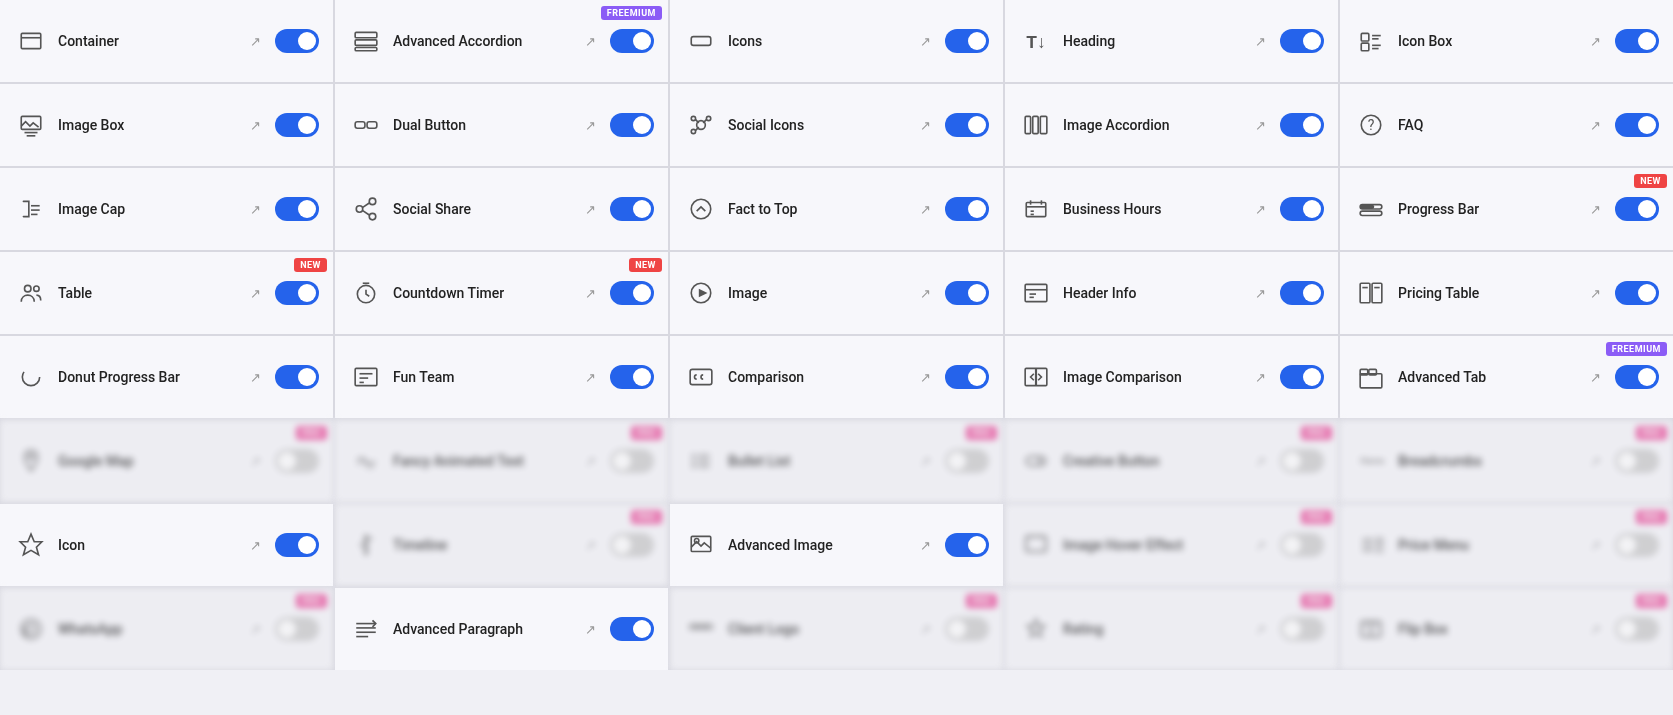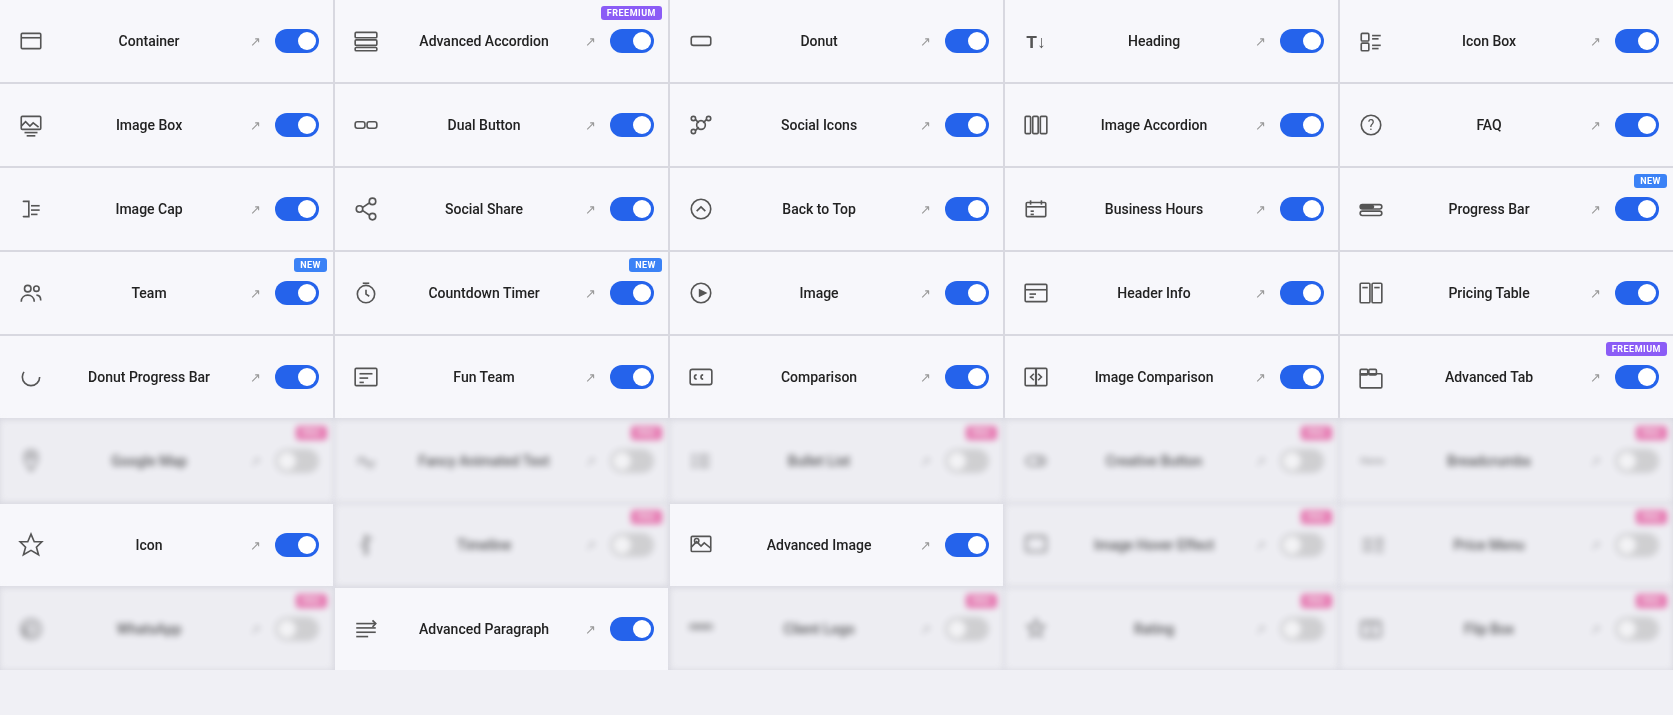--- a/index.html
+++ b/index.html
@@ -42,21 +42,20 @@
       height: 26px;
       stroke: #555;
       fill: none;
       stroke-width: 1.5;
     }
     .cell-label {
       flex: 1;
       font-size: 14px;
       font-weight: 500;
       color: #222;
-      text-align: center;
     }
     .cell-arrow {
       color: #999;
       font-size: 13px;
       cursor: pointer;
       margin-right: 4px;
     }
     
     .toggle {
       width: 44px;
@@ -86,21 +85,21 @@
       top: 6px;
       right: 6px;
       padding: 2px 6px;
       font-size: 9px;
       font-weight: 700;
       border-radius: 3px;
       letter-spacing: 0.5px;
       text-transform: uppercase;
       z-index: 2;
     }
-    .badge-new { background: #3b82f6; color: white; }
+    .badge-new { background: #ef4444; color: white; }
     .badge-freemium { background: #8b5cf6; color: white; }
     .badge-pro { background: #ec4899; color: white; }
   </style>
 </head>
 <body>
 
 <div class="grid" id="widgets-grid">
     <div class="cell">
       <div class="cell-icon">
         <svg viewBox="0 0 24 24">
@@ -124,21 +123,21 @@
       <div class="cell-label">Advanced Accordion</div>
       <div class="cell-arrow">↗</div>
       <div class="toggle on"></div>
     </div>
     <div class="cell">
       <div class="cell-icon">
         <svg viewBox="0 0 24 24">
           <rect x="3" y="8" width="18" height="8" rx="2"></rect>
         </svg>
       </div>
-      <div class="cell-label">Donut</div>
+      <div class="cell-label">Icons</div>
       <div class="cell-arrow">↗</div>
       <div class="toggle on"></div>
     </div>
     <div class="cell">
       <div class="cell-icon">
         <svg viewBox="0 0 24 24">
           <text x="3" y="18" font-size="16" font-weight="700" stroke="none" fill="#555">T↓</text>
         </svg>
       </div>
       <div class="cell-label">Heading</div>
@@ -250,21 +249,21 @@
       <div class="cell-arrow">↗</div>
       <div class="toggle on"></div>
     </div>
     <div class="cell">
       <div class="cell-icon">
         <svg viewBox="0 0 24 24">
           <circle cx="12" cy="12" r="9"></circle>
           <polyline points="8,14 12,10 16,14"></polyline>
         </svg>
       </div>
-      <div class="cell-label">Back to Top</div>
+      <div class="cell-label">Fact to Top</div>
       <div class="cell-arrow">↗</div>
       <div class="toggle on"></div>
     </div>
     <div class="cell">
       <div class="cell-icon">
         <svg viewBox="0 0 24 24">
           <rect x="3" y="6" width="18" height="13" rx="1"></rect>
           <line x1="3" y1="10" x2="21" y2="10"></line>
           <line x1="7" y1="4" x2="7" y2="8"></line>
           <line x1="17" y1="4" x2="17" y2="8"></line>
@@ -292,21 +291,21 @@
     <div class="cell">
       <div class="badge badge-new">NEW</div>
       <div class="cell-icon">
         <svg viewBox="0 0 24 24">
           <circle cx="9" cy="8" r="3"></circle>
           <path d="M3 20 c0-4 3-6 6-6s6 2 6 6"></path>
           <circle cx="17" cy="8" r="2.5"></circle>
           <path d="M17 14 c2 0 4 1.5 4 5"></path>
         </svg>
       </div>
-      <div class="cell-label">Team</div>
+      <div class="cell-label">Table</div>
       <div class="cell-arrow">↗</div>
       <div class="toggle on"></div>
     </div>
     <div class="cell">
       <div class="badge badge-new">NEW</div>
       <div class="cell-icon">
         <svg viewBox="0 0 24 24">
           <circle cx="12" cy="13" r="8"></circle>
           <polyline points="12,9 12,13 15,15"></polyline>
           <line x1="9" y1="3" x2="15" y2="3"></line>

